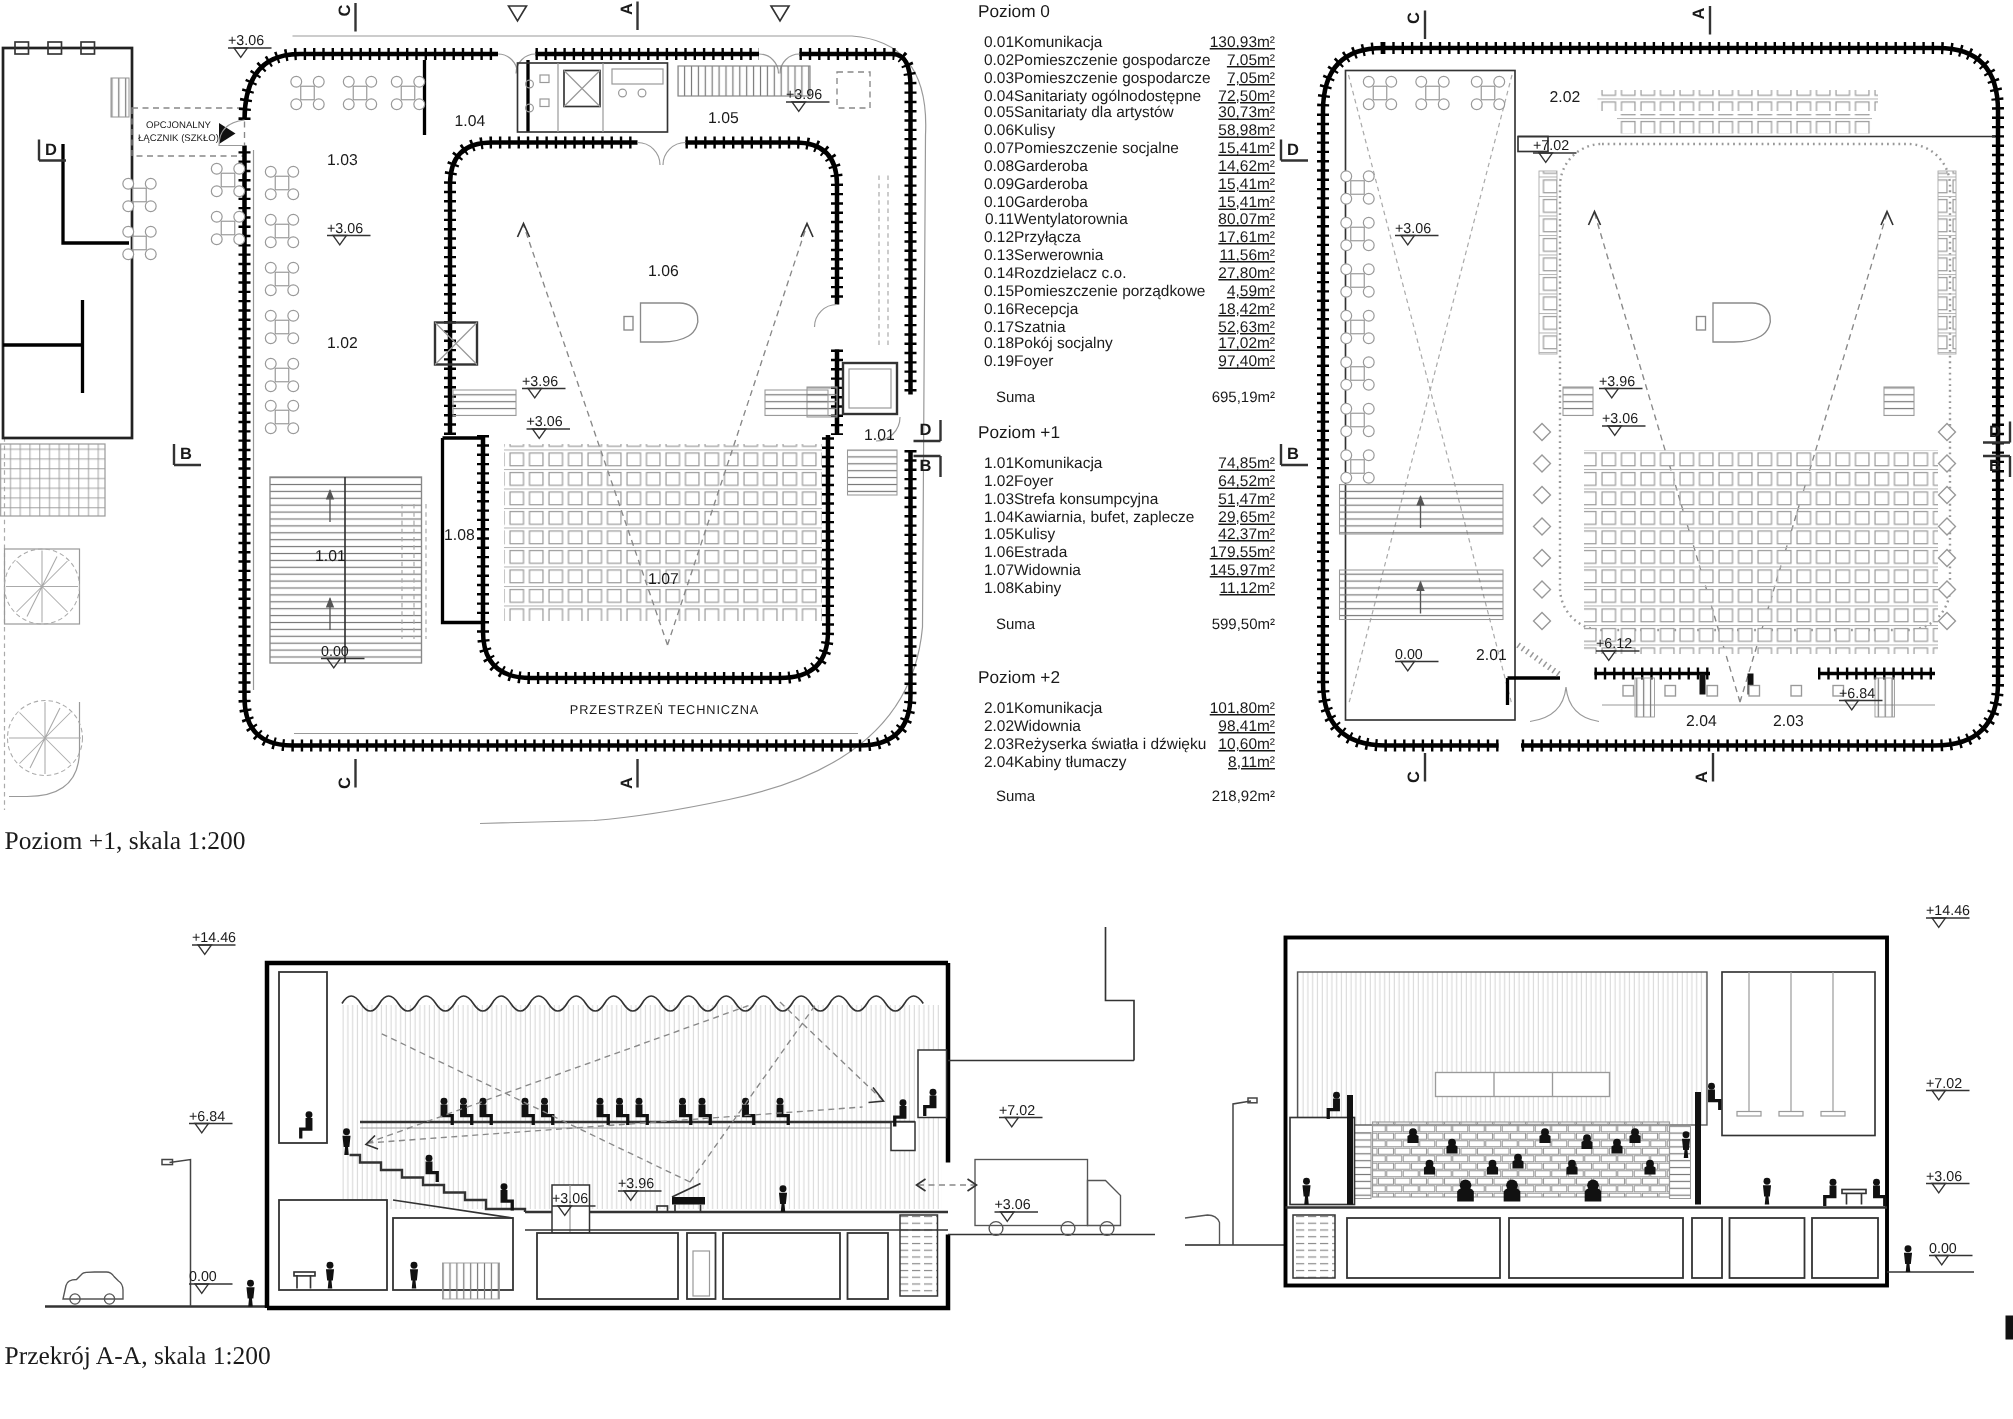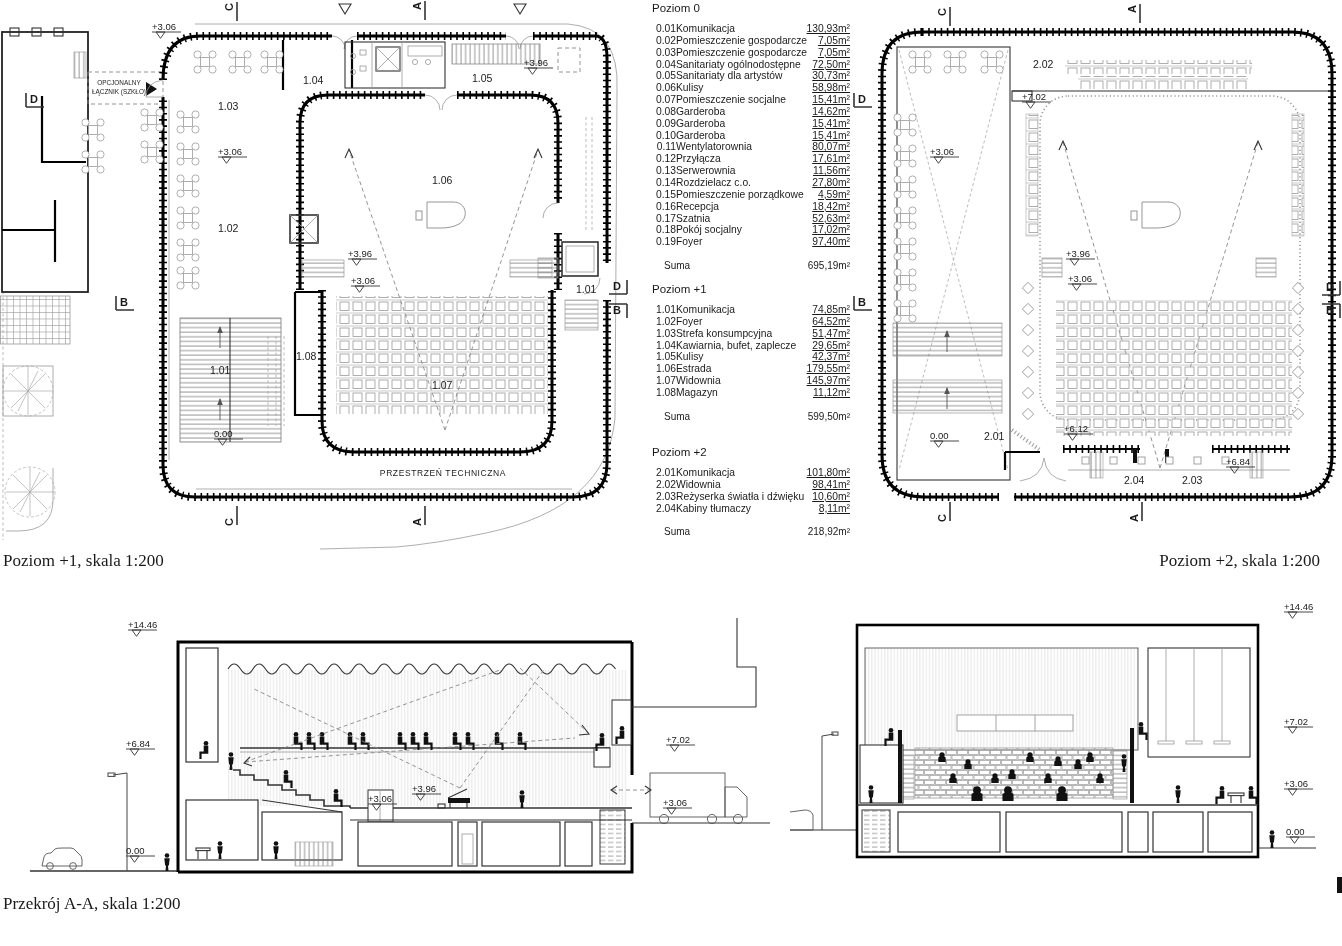--- a/index.html
+++ b/index.html
@@ -745,21 +745,21 @@
       <span class="lnm">Estrada</span>
       <span class="lar">179,55m²</span>
     </div>
         <div class="lrow">
       <span class="lnum">1.07</span>
       <span class="lnm">Widownia</span>
       <span class="lar">145,97m²</span>
     </div>
         <div class="lrow">
       <span class="lnum">1.08</span>
-      <span class="lnm">Magazyn</span>
+      <span class="lnm">Kabiny</span>
       <span class="lar">11,12m²</span>
     </div>
       </div>
   <div class="lsuma">
     <span>Suma</span>
     <span>599,50m²</span>
   </div>
 </div>
 
 <div class="lsec" style="top:446px">
@@ -786,16 +786,15 @@
       <span class="lar">8,11m²</span>
     </div>
       </div>
   <div class="lsuma">
     <span>Suma</span>
     <span>218,92m²</span>
   </div>
 </div>
 
 <div class="title" style="left:3px;top:551px">Poziom +1, skala 1:200</div>
-<div class="title" style="left:1000px;top:551px;width:320px;text-align:right">Poziom +2, skala 1:200</div>
 <div class="title" style="left:3px;top:894px">Przekrój A-A, skala 1:200</div>
 
 </div>
 
 </body></html>

